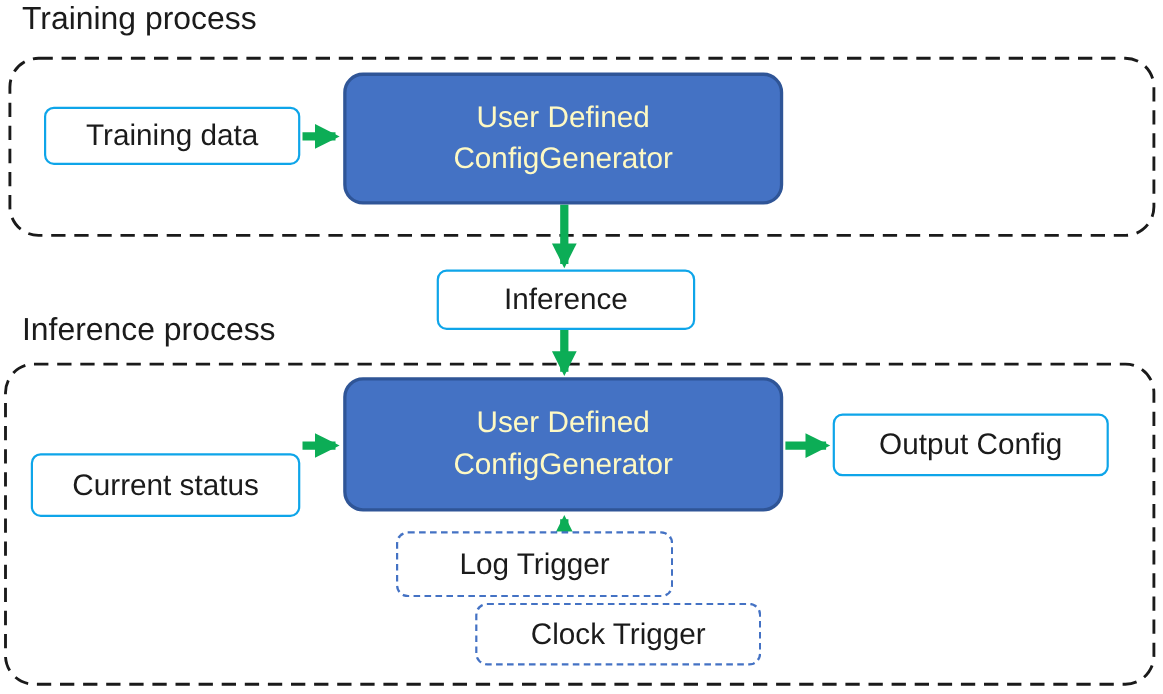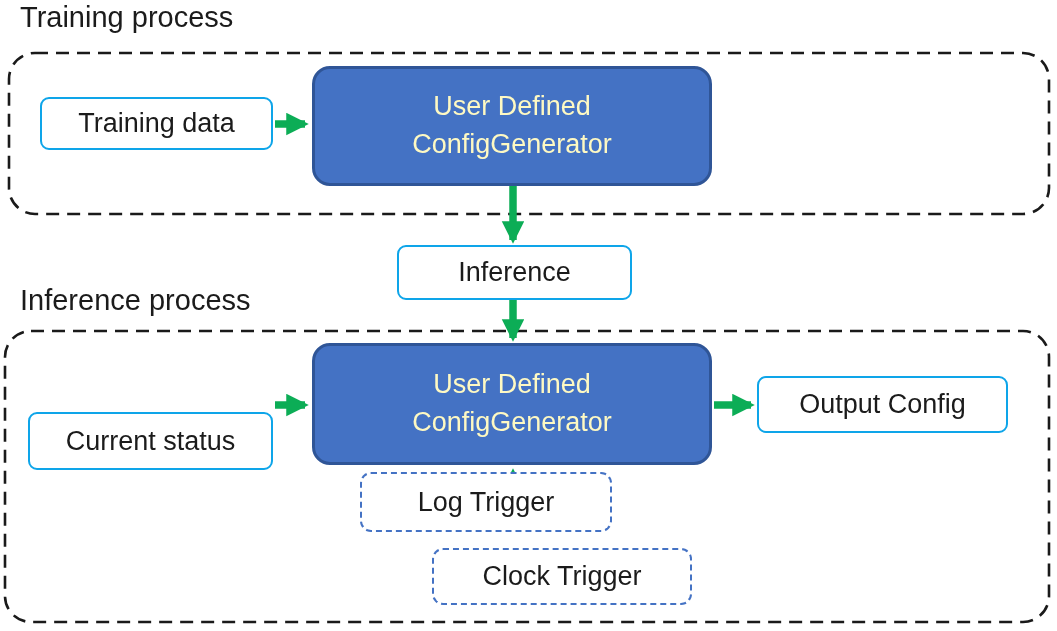--- a/index.html
+++ b/index.html
@@ -112,21 +112,21 @@
 
   <div class="node gen-box" style="left:312px; top:343px; width:400px; height:122px;">
     <span>User Defined</span>
     <span>ConfigGenerator</span>
   </div>
 
   <div class="node io-box" style="left:757px; top:376px; width:251px; height:57px;align-items:center;">
     <span>Output Config</span>
   </div>
 
-  <div class="node trigger-box" style="left:360px; top:472px; width:252px; height:60px; z-index:3;">
+  <div class="node trigger-box" style="left:360px; top:483px; width:252px; height:60px; z-index:3;">
     <span>Log Trigger</span>
   </div>
 
   <div class="node trigger-box" style="left:432px; top:548px; width:260px; height:57px; z-index:4;">
     <span>Clock Trigger</span>
   </div>
 
 </div>
 
 </body></html>

